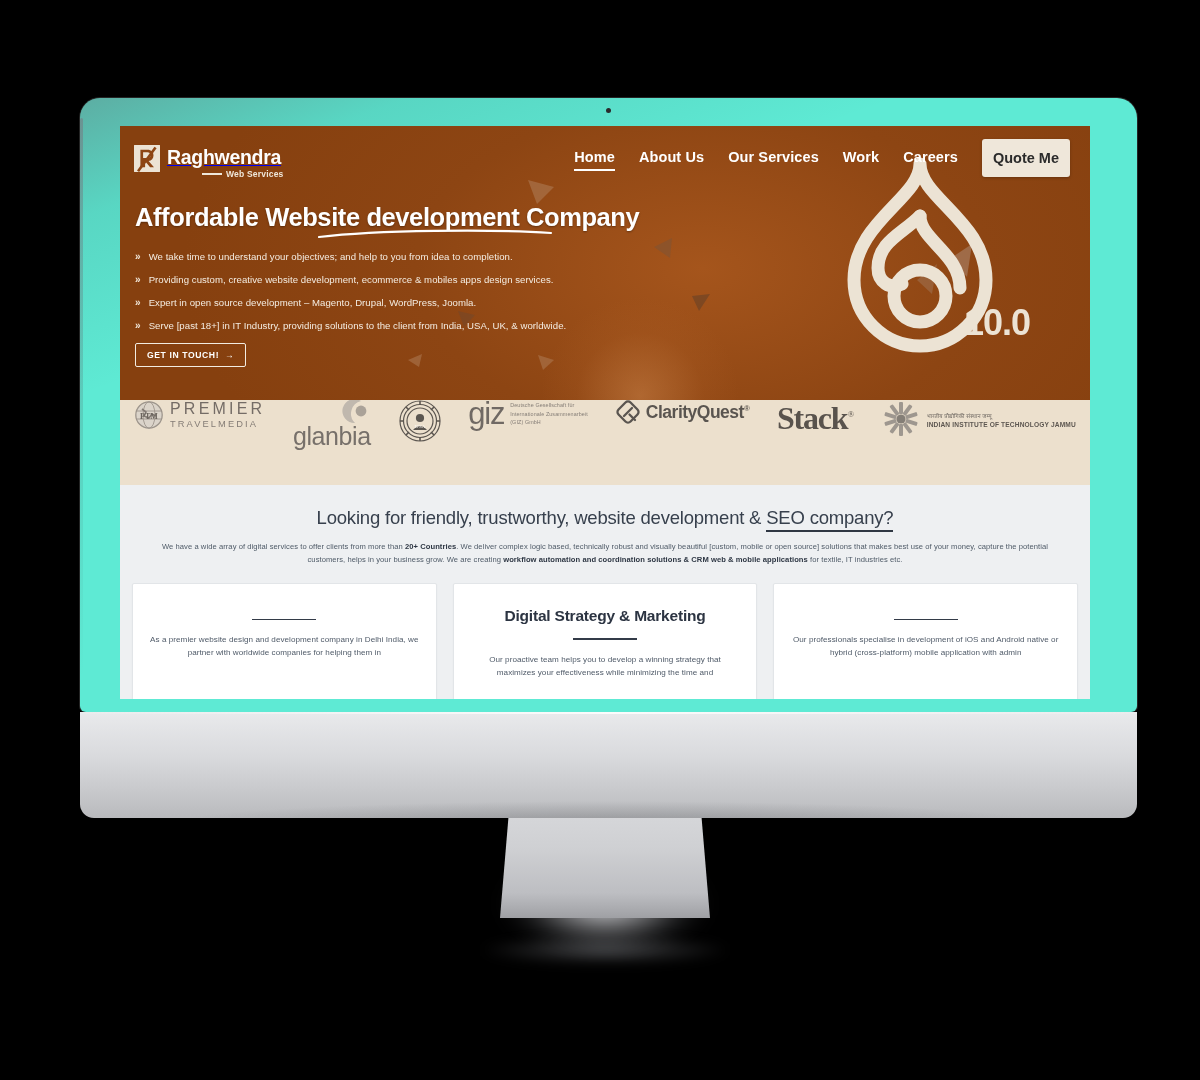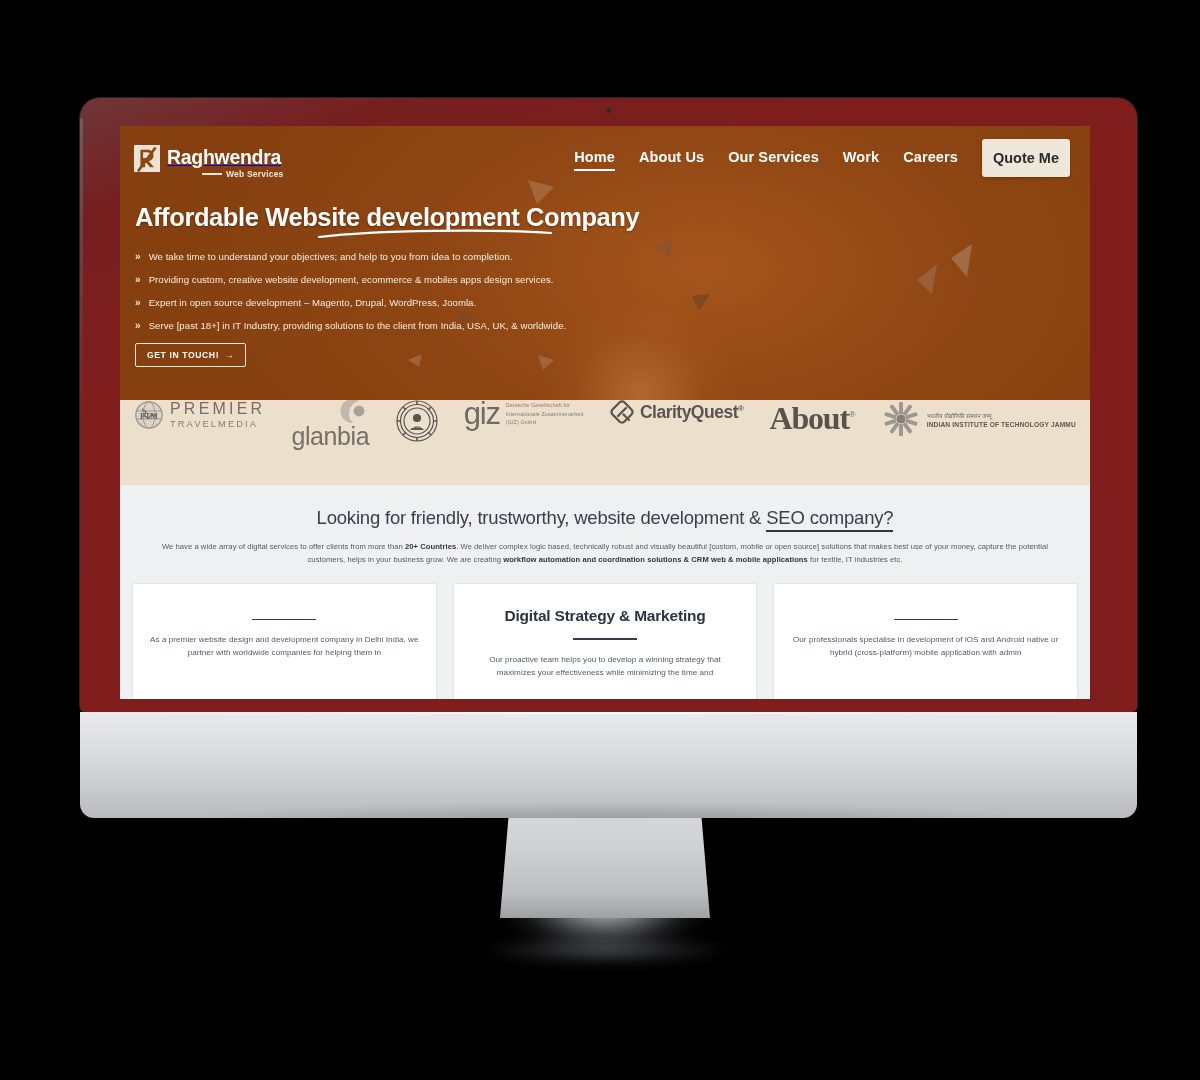--- a/index.html
+++ b/index.html
@@ -10,21 +10,21 @@
     font-family: "Liberation Sans", sans-serif;
     overflow: hidden;
   }
   #stage { position: relative; width: 1200px; height: 1080px; background:#000; }
 
   
   .monitor-body {
     position: absolute;
     left: 80px; top: 98px;
     width: 1057px; height: 614px;
-    background: #7f1d1d;
+    background: #5eead4;
     border-radius: 20px 20px 6px 6px;
     box-shadow: 0 0 0 1px #242424, 0 14px 40px rgba(0,0,0,.9);
   }
   .bezel-sheen {
     position:absolute; left:0; top:0; width:100%; height:100%;
     border-radius: 20px 20px 6px 6px;
     background: linear-gradient(160deg, rgba(90,90,95,.42) 0%, rgba(40,40,44,.10) 12%, rgba(0,0,0,0) 30%);
     pointer-events:none;
   }
   .bezel-edge-left {
@@ -319,20 +319,31 @@
                 <span>Serve [past 18+] in IT Industry, providing solutions to the client from India, USA, UK, &amp; worldwide.</span>
               </li>
             </ul>
 
             <button class="cta">
               <span>GET IN TOUCH!</span>
               <span>→</span>
             </button>
           </div>
 
+          <div class="droplet-wrap">
+            <svg width="168" height="200" viewBox="0 0 168 200">
+              <g fill="none" stroke="#ece3d4" stroke-width="13" stroke-linecap="round" stroke-linejoin="round">
+                <path d="M84 10 C 84 44, 150 68, 150 126 A 66 66 0 0 1 18 126 C 18 68, 84 44, 84 10 Z"></path>
+                <path d="M84 62 C 84 86, 124 100, 124 134"></path>
+                <path d="M84 62 C 66 80, 42 88, 42 114 C 42 128, 54 136, 66 130"></path>
+                <circle cx="84" cy="142" r="26"></circle>
+              </g>
+            </svg>
+            <div class="droplet-ver">10.0</div>
+          </div>
         </section>
 
         <section class="clients">
 
           <div class="client">
             <svg width="30" height="30" viewBox="0 0 30 30">
               <circle cx="15" cy="15" r="13.2" fill="#d8d2ca" stroke="#8c857e" stroke-width="1.3"></circle>
               <ellipse cx="15" cy="15" rx="6" ry="13.2" fill="none" stroke="#8c857e" stroke-width=".9"></ellipse>
               <path d="M2 11 h26 M2 19 h26" stroke="#8c857e" stroke-width=".9"></path>
               <path d="M8 9 l4 3 -2 4 5 2 3-4 4 2" fill="none" stroke="#6b6460" stroke-width="1.6"></path>
@@ -376,21 +387,21 @@
           <div class="client">
             <svg width="24" height="24" viewBox="0 0 24 24">
               <rect x="3.5" y="3.5" width="17" height="17" rx="3.6" transform="rotate(45 12 12)" fill="none" stroke="#3b3735" stroke-width="2.3"></rect>
               <path d="M8 16 L16 8" stroke="#3b3735" stroke-width="2.3" stroke-linecap="round"></path>
               <path d="M13.5 14.5 L19 20" stroke="#3b3735" stroke-width="2.3" stroke-linecap="round"></path>
             </svg>
             <span class="cq-txt client-name"><span>ClarityQuest</span><span style="font-size:8px; vertical-align:super;">®</span></span>
           </div>
 
           <div class="client">
-            <span class="yarn-txt client-name"><span>About</span><span class="yarn-r">®</span></span>
+            <span class="yarn-txt client-name"><span>Stack</span><span class="yarn-r">®</span></span>
           </div>
 
           <div class="client">
             <svg width="40" height="42" viewBox="0 0 40 42">
               <g fill="#8e8882">
                 <g transform="translate(20,19)">
                   <g>
                       <rect x="-2" y="-17" width="4" height="12" rx="1"></rect>
                     </g>
                   <g transform="rotate(36)">

